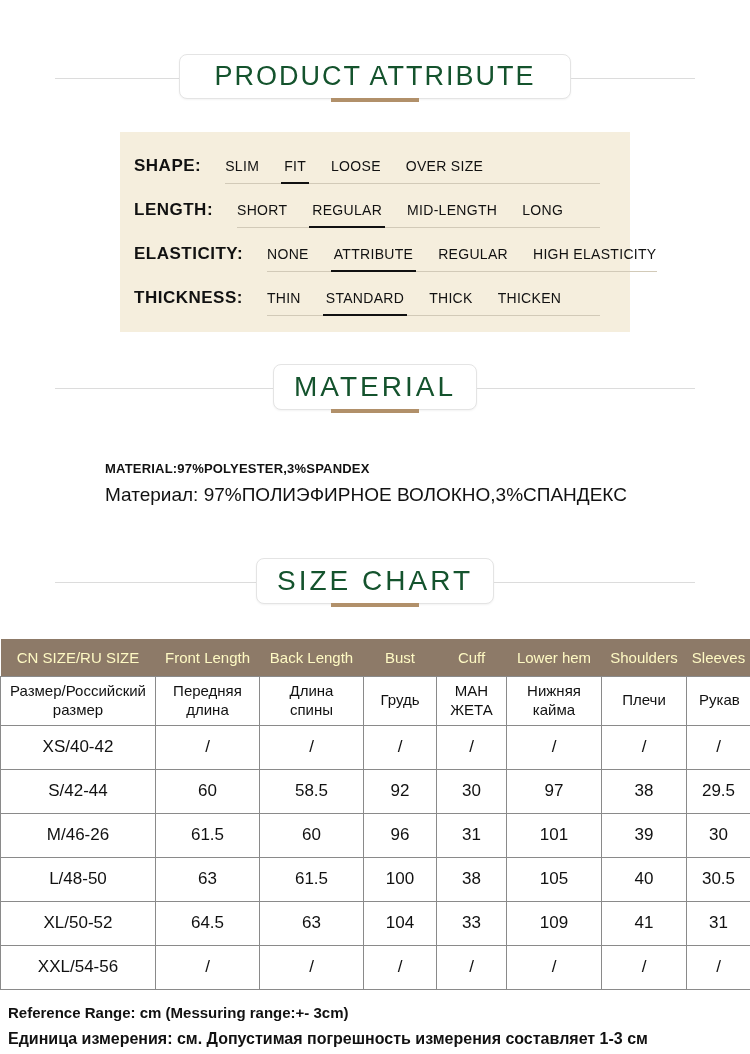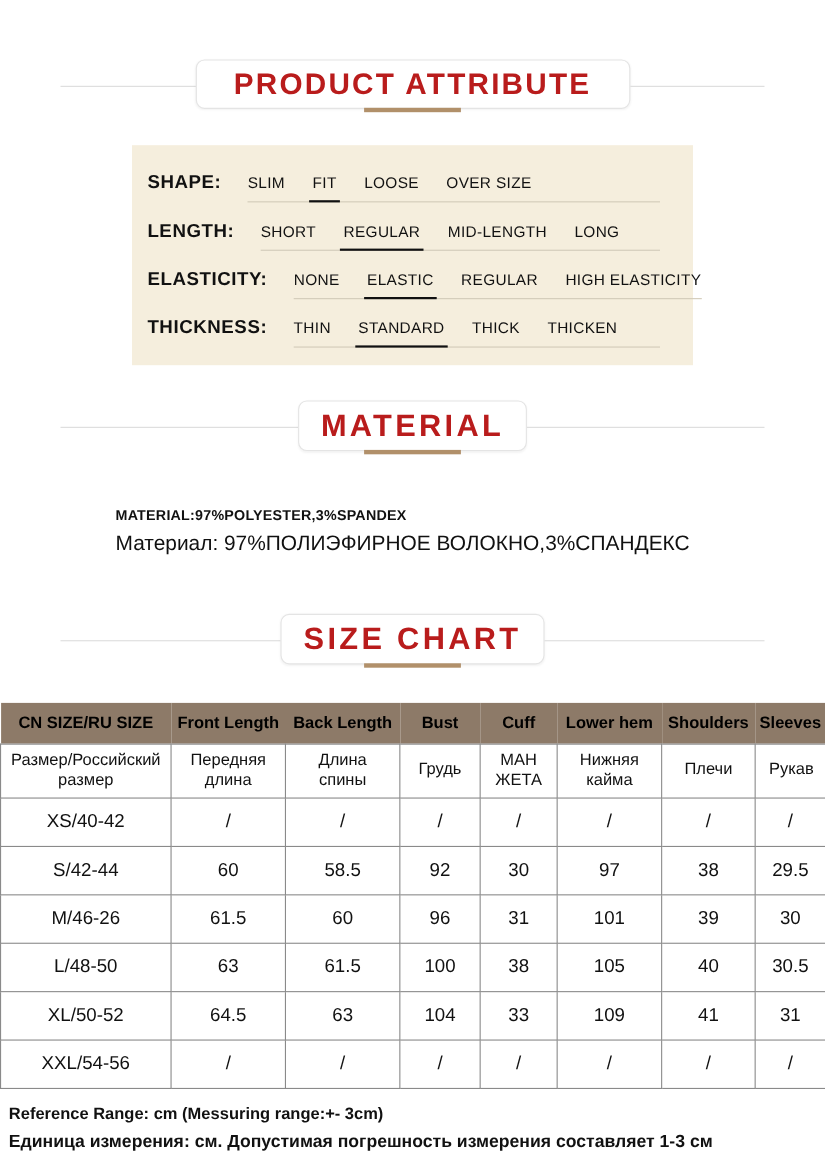--- a/index.html
+++ b/index.html
@@ -20,23 +20,23 @@
   
   .title-row { display: flex; align-items: center; padding: 0 55px; }
   .hline { flex: 1; height: 1px; background: #dcdcdc; }
   .title-block { display: flex; flex-direction: column; align-items: center; }
   .title-box {
     border: 1px solid #e4e4e4;
     border-radius: 8px;
     background: #fff;
     padding: 6px 34px;
     font-size: 27px;
-    font-weight: bold;
+    font-weight: normal;
     letter-spacing: 2px;
-    color: #b91c1c;
+    color: #14532d;
     box-shadow: 0 1px 2px rgba(0,0,0,0.05);
     white-space: nowrap;
   }
   .title-box.narrow { padding: 6px 20px; letter-spacing: 3px; font-size: 28px; }
   .accent-bar { width: 88px; height: 4px; background: #b1906a; margin-top: -1px; }
 
   
   .attr-panel {
     width: 510px;
     margin: 30px 0 0 120px;
@@ -72,23 +72,23 @@
   
   .size-table {
     width: 750px;
     border-collapse: collapse;
     table-layout: fixed;
     margin-top: 32px;
     text-align: center;
   }
   .head-en th {
     background: #8d7a68;
-    color: #000000;
+    color: #fef9c3;
     font-size: 15px;
-    font-weight: bold;
+    font-weight: normal;
     height: 37px;
     border: none;
     padding: 0 2px;
   }
   .head-ru th {
     font-size: 15px;
     font-weight: normal;
     height: 49px;
     border: 1px solid #8a8a8a;
     padding: 0 12px;
@@ -137,21 +137,21 @@
           <span class="opt">SHORT</span>
           <span class="opt selected">REGULAR</span>
           <span class="opt">MID-LENGTH</span>
           <span class="opt">LONG</span>
         </div>
       </div>
       <div class="attr-row">
         <span class="attr-label">ELASTICITY:</span>
         <div class="attr-options">
           <span class="opt">NONE</span>
-          <span class="opt selected">ELASTIC</span>
+          <span class="opt selected">ATTRIBUTE</span>
           <span class="opt">REGULAR</span>
           <span class="opt">HIGH ELASTICITY</span>
         </div>
       </div>
       <div class="attr-row">
         <span class="attr-label">THICKNESS:</span>
         <div class="attr-options">
           <span class="opt">THIN</span>
           <span class="opt selected">STANDARD</span>
           <span class="opt">THICK</span>

